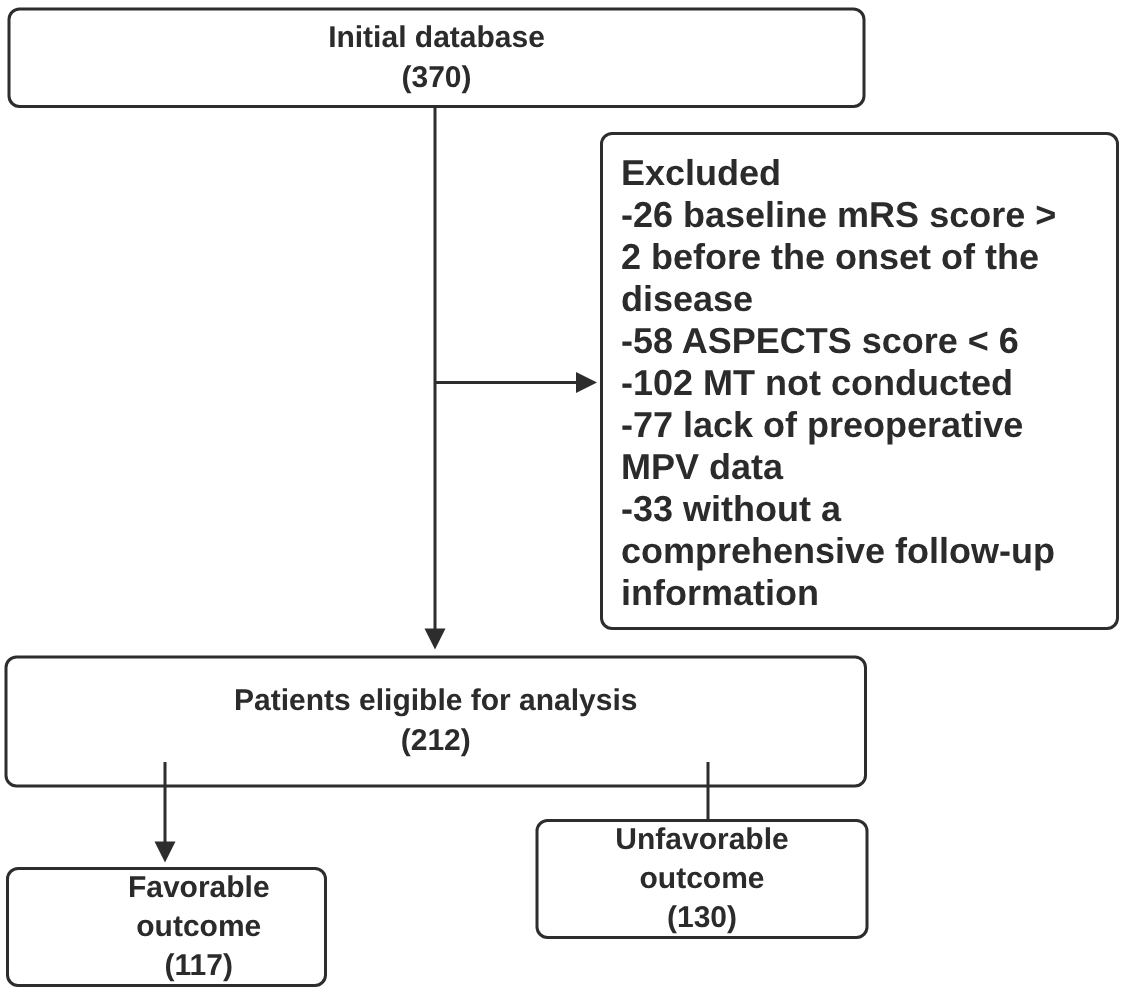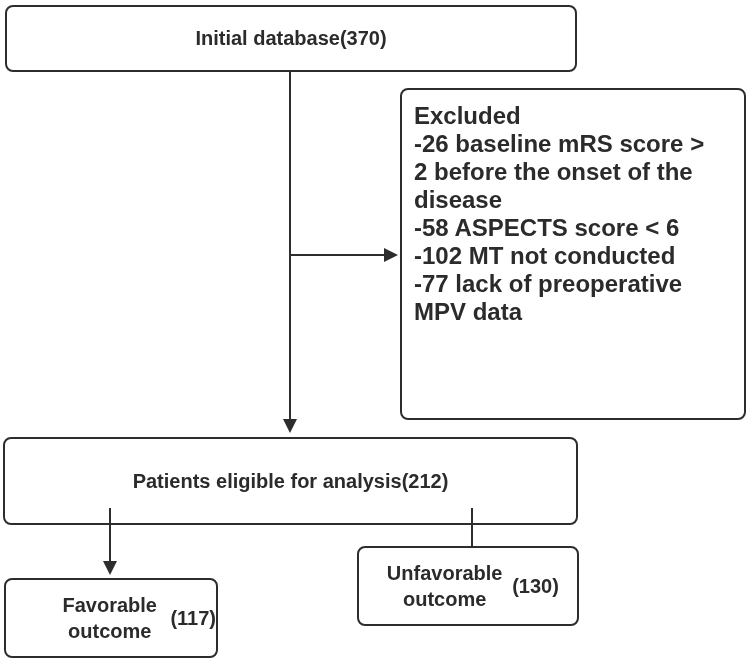--- a/index.html
+++ b/index.html
@@ -19,21 +19,21 @@
   }
   .box {
     position: absolute;
     border: 2px solid #2d2d2d;
     border-radius: 8px;
     background: #ffffff;
     box-sizing: border-box;
   }
   .box-center {
     display: flex;
-    flex-direction: row;
+    flex-direction: column;
     align-items: center;
     justify-content: center;
     text-align: center;
   }
   .box-initial   { left: 5px;   top: 5px;   width: 572px; height: 67px; }
   .box-excluded  { left: 400px; top: 88px;  width: 346px; height: 332px; }
   .box-eligible  { left: 3px;   top: 437px; width: 575px; height: 88px; }
   .box-favorable { left: 4px;   top: 578px; width: 214px; height: 80px; padding-left: 43px; }
   .box-unfavorable { left: 357px; top: 546px; width: 222px; height: 80px; }
 
@@ -112,20 +112,21 @@
   <div class="hline line-excluded-branch"></div>
   <div class="arrowhead-right head-excluded-branch"></div>
 
   <div class="box box-excluded">
     <div class="excluded-content">
       <div>Excluded</div>
       <div>-26 baseline mRS score &gt; 2 before the onset of the disease</div>
       <div>-58 ASPECTS score &lt; 6</div>
       <div>-102 MT not conducted</div>
       <div>-77 lack of preoperative MPV data</div>
+      <div>-33 without a comprehensive follow-up information</div>
     </div>
   </div>
 
   <div class="box box-center box-eligible">
     <div class="title-line">Patients eligible for analysis</div>
     <div class="count-line">(212)</div>
   </div>
 
   <div class="vline line-left-down"></div>
   <div class="arrowhead-down head-left-down"></div>

